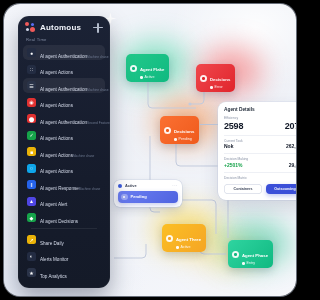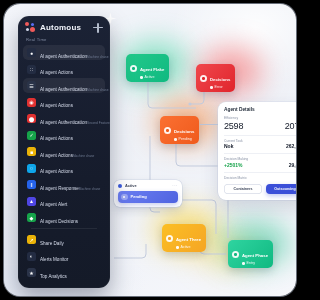--- a/index.html
+++ b/index.html
@@ -177,21 +177,21 @@
     position:absolute;left:214px;top:98px;width:80px;
     background:#fff;border-radius:8px;
     padding:5px 6px 6px;
     box-shadow:0 8px 18px rgba(35,48,80,.16),0 0 0 .6px rgba(214,221,235,.9);
   }
   .d-title{font-size:4.8px;font-weight:700;color:#1f2937;margin-bottom:4px;filter:blur(.22px);}
   .d-block{margin-bottom:4px;}
   .d-head{display:flex;justify-content:space-between;align-items:baseline;}
   .d-lab{font-size:3.3px;color:#8a93a6;filter:blur(.25px);}
   .d-vals{display:flex;justify-content:space-between;align-items:baseline;margin-top:.5px;}
-  .d-big{font-size:9px;font-weight:400;color:#111827;letter-spacing:-.2px;line-height:10px;text-align:right;}
+  .d-big{font-size:9px;font-weight:700;color:#111827;letter-spacing:-.2px;line-height:10px;text-align:right;}
   .d-mid{font-size:5px;font-weight:700;color:#111827;line-height:6px;filter:blur(.2px);}
   .d-num{font-size:5px;font-weight:700;color:#111827;line-height:6px;}
   .d-up{font-size:5px;font-weight:700;color:#16a34a;line-height:6px;}
   .d-sep{height:1px;background:#eef0f5;margin:3px 0;}
   .d-btns{display:flex;gap:4px;margin-top:4px;}
   .btn{
     flex:1 1 0;text-align:center;border-radius:4px;
     font-size:3.6px;font-weight:700;padding:3.2px 0;filter:blur(.2px);
   }
   .btn.ghost{background:#fff;color:#3c455a;box-shadow:0 0 0 .7px #d7dce8 inset;}

